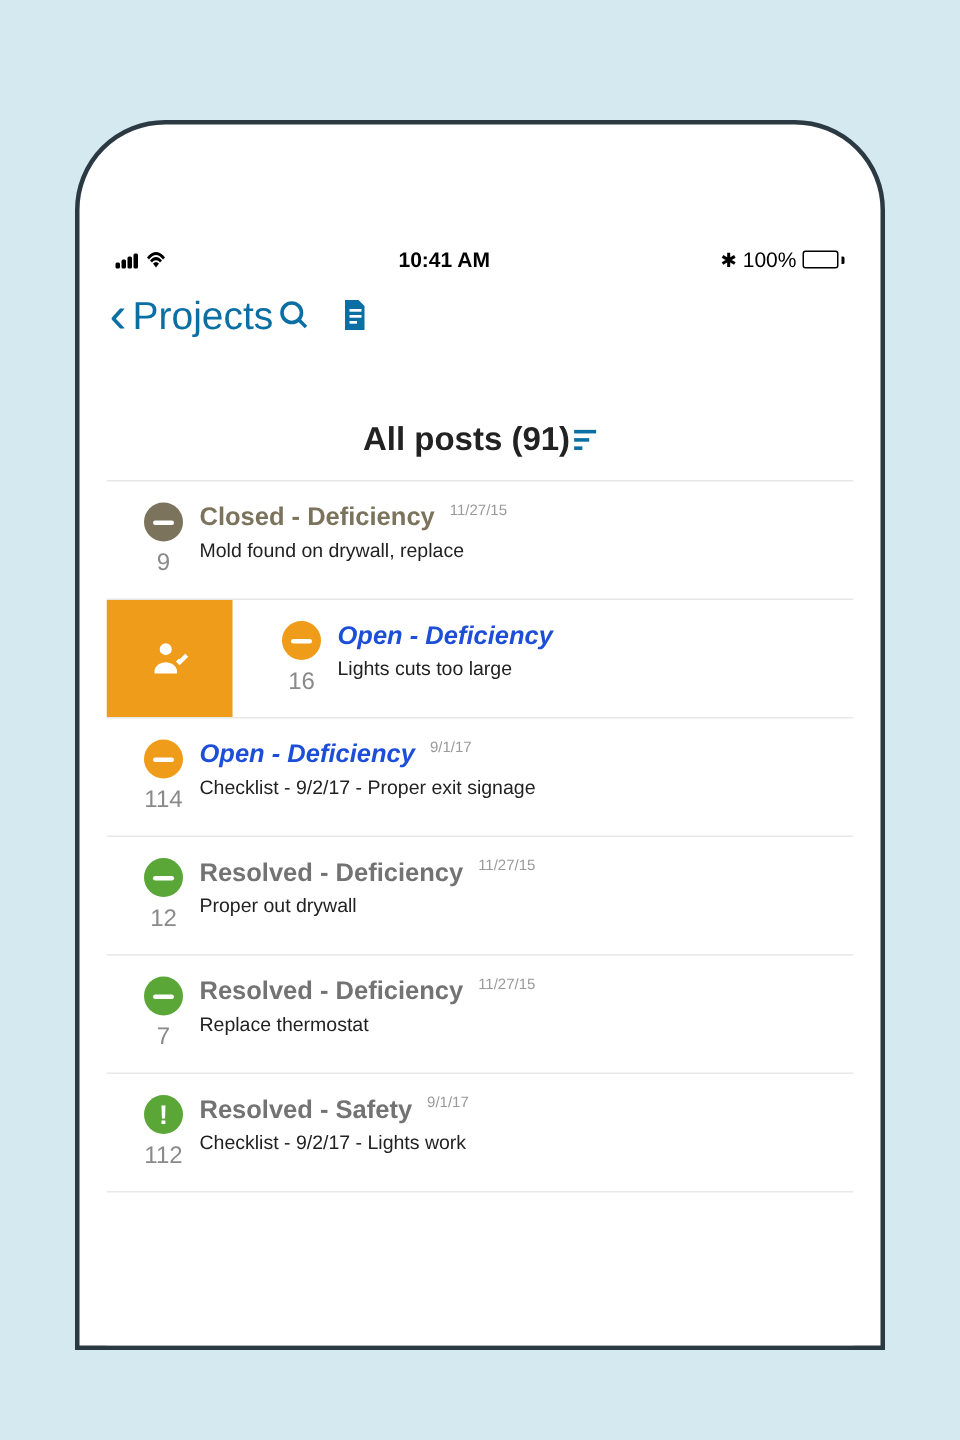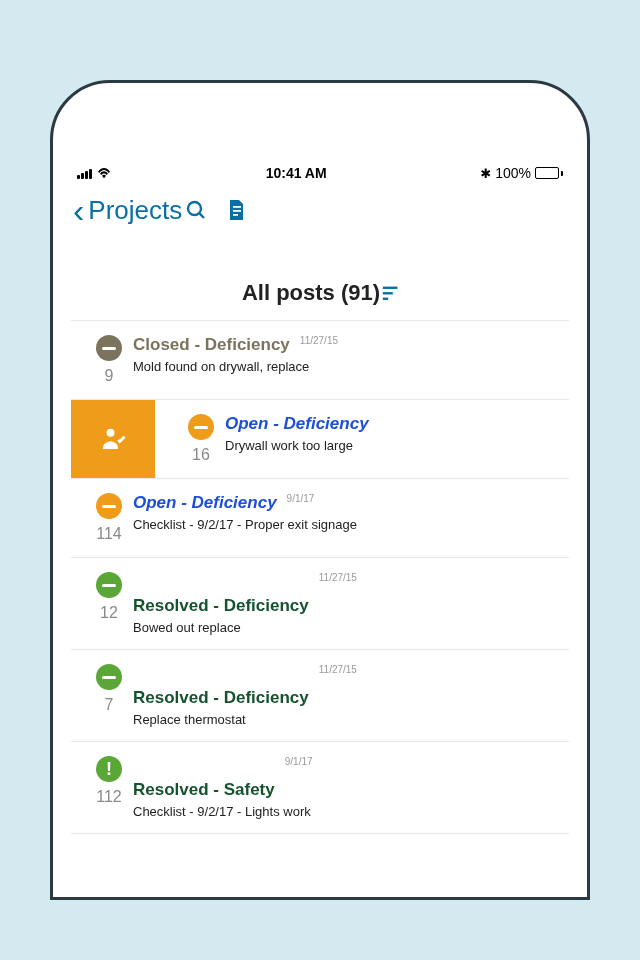--- a/index.html
+++ b/index.html
@@ -132,21 +132,21 @@
 .disc-exclaim { font-weight: 800; font-size: 18px; }
 .count { color: #8a8a8a; font-size: 16px; }
 .post-body { flex: 1; min-width: 0; }
 .post-top { display: flex; justify-content: flex-start; gap: 10px; }
 .post-status { font-weight: 700; font-size: 17px; }
 .post-date { color: #9a9a9a; font-size: 10px; white-space: nowrap; }
 .post-title { color: #222; font-size: 13px; margin-top: 4px; white-space: nowrap; overflow: hidden; text-overflow: ellipsis; }
 
 .c-closed { color: #7b735c; }
 .c-open { color: #1d4ed8; font-style: italic; }
-.c-resolved { color: #14532d; margin-top: 24px; }
+.c-resolved { color: #737373; }
 .bg-closed { background: #7b735c; }
 .bg-open { background: #ef9c1a; }
 .bg-resolved { background: #5aa636; }
 
 
 .swipe-row {
   display: flex;
   border-bottom: 1px solid #e8e8e8;
 }
 .swipe-action {
@@ -245,21 +245,21 @@
       <div class="post">
     <div class="post-left">
       <div class="status-disc bg-open disc-minus"></div>
       <div class="count">16</div>
     </div>
     <div class="post-body">
       <div class="post-top">
         <div class="post-status c-open">Open - Deficiency</div>
         <div class="post-date"></div>
       </div>
-      <div class="post-title">Drywall work too large</div>
+      <div class="post-title">Lights cuts too large</div>
     </div>
             </div>
           </div>
           <div class="post">
     <div class="post-left">
       <div class="status-disc bg-open disc-minus"></div>
       <div class="count">114</div>
     </div>
     <div class="post-body">
       <div class="post-top">
@@ -272,21 +272,21 @@
           <div class="post">
     <div class="post-left">
       <div class="status-disc bg-resolved disc-minus"></div>
       <div class="count">12</div>
     </div>
     <div class="post-body">
       <div class="post-top">
         <div class="post-status c-resolved">Resolved - Deficiency</div>
         <div class="post-date">11/27/15</div>
       </div>
-      <div class="post-title">Bowed out replace</div>
+      <div class="post-title">Proper out drywall</div>
     </div>
           </div>
           <div class="post">
     <div class="post-left">
       <div class="status-disc bg-resolved disc-minus"></div>
       <div class="count">7</div>
     </div>
     <div class="post-body">
       <div class="post-top">
         <div class="post-status c-resolved">Resolved - Deficiency</div>

